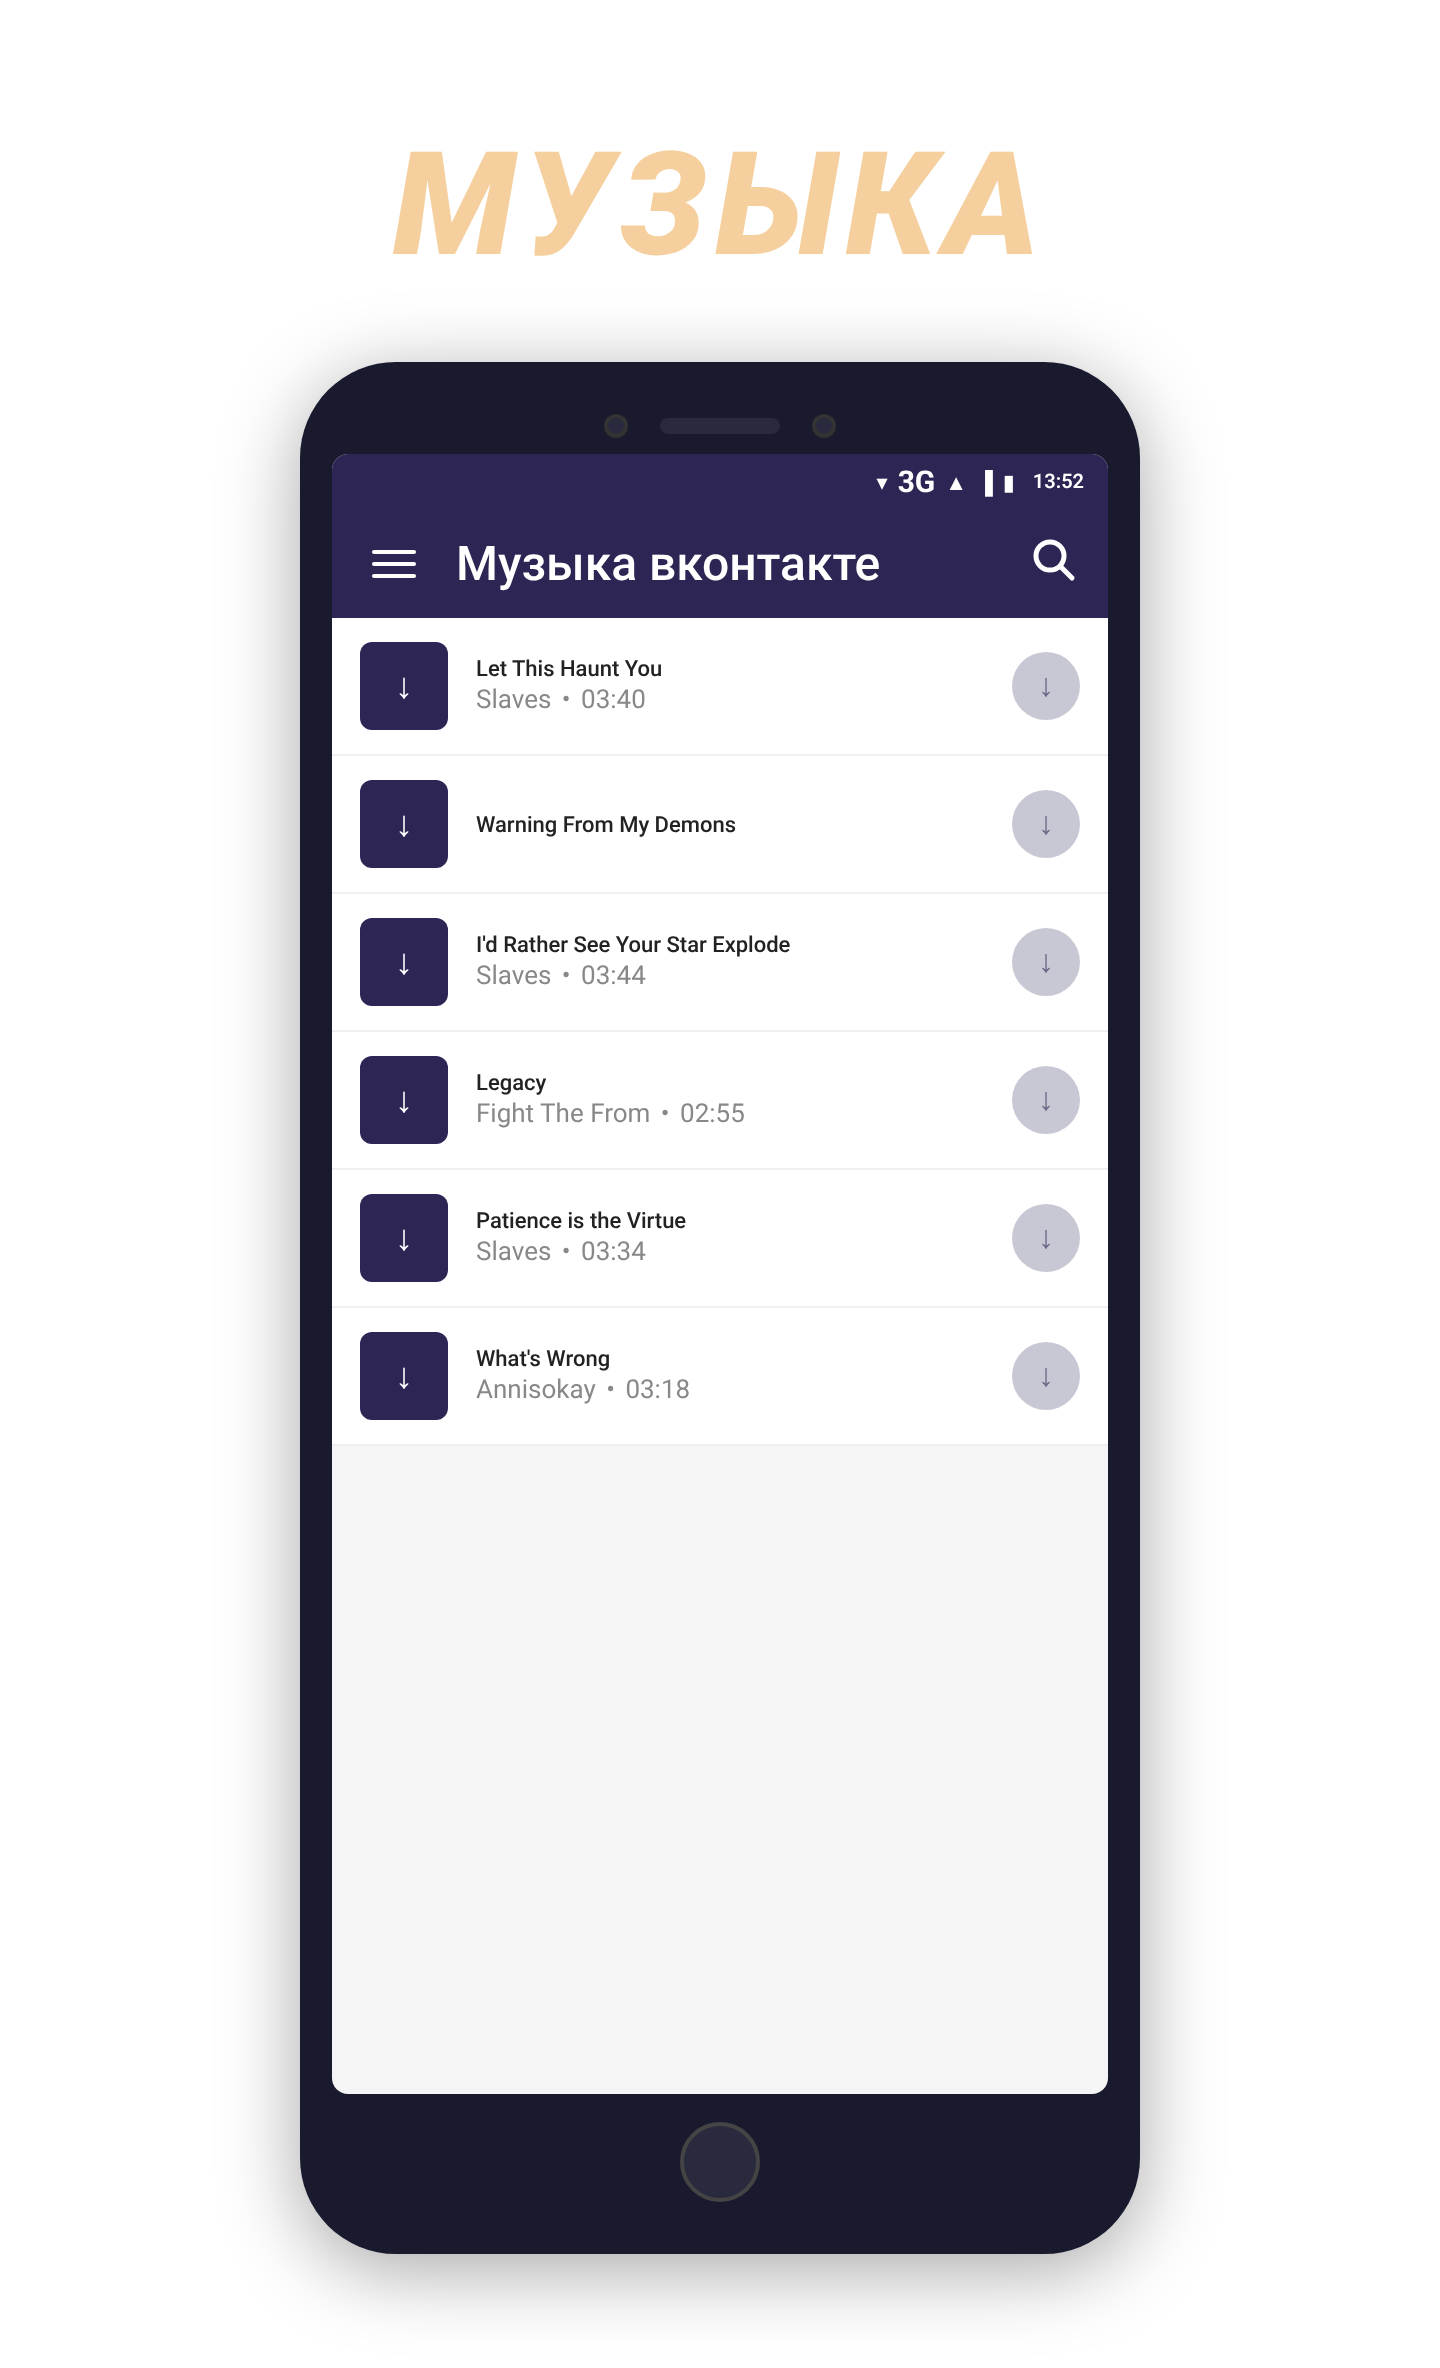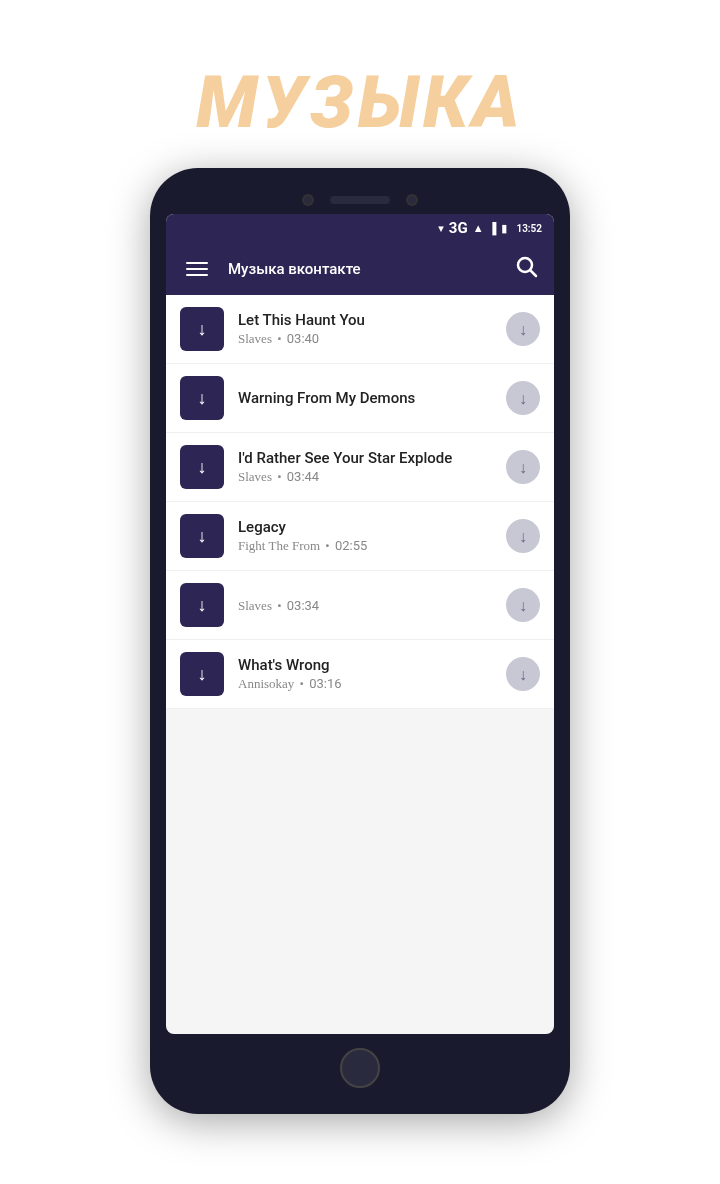--- a/index.html
+++ b/index.html
@@ -13,21 +13,21 @@
       width: 720px;
       font-family: 'Roboto', Arial, sans-serif;
     }
 
     .page-title {
       font-size: 72px;
       font-weight: 900;
       color: #f5d09e;
       letter-spacing: 4px;
       margin-top: 60px;
-      margin-bottom: 23px;
+      margin-bottom: 36px;
       font-style: italic;
     }
 
     .phone-wrapper {
       position: relative;
       width: 420px;
       background: #1a1a2e;
       border-radius: 48px;
       padding: 16px;
       box-shadow: 0 8px 40px rgba(0,0,0,0.35);
@@ -127,21 +127,21 @@
     .hamburger-line {
       width: 22px;
       height: 2px;
       background: white;
       border-radius: 1px;
     }
 
     .app-title {
       flex: 1;
       color: white;
-      font-size: 15px;
+      font-size: 24px;
       font-weight: 500;
     }
 
     .search-btn {
       cursor: pointer;
       color: white;
       font-size: 22px;
     }
 
     .songs-list {
@@ -173,36 +173,35 @@
       font-size: 18px;
     }
 
     .song-info {
       flex: 1;
       min-width: 0;
     }
 
     .song-title {
       color: #222;
-      font-size: 15px;
+      font-size: 11px;
       font-weight: 500;
       white-space: nowrap;
       overflow: hidden;
       text-overflow: ellipsis;
     }
 
     .song-meta {
       color: #888;
       font-size: 13px;
       margin-top: 2px;
     }
 
     .song-meta .artist {
       color: #888;
-      font-family: Liberation Serif, serif;
     }
 
     .song-meta .dot {
       margin: 0 2px;
     }
 
     .song-meta .duration {
       color: #888;
     }
 
@@ -335,37 +334,38 @@
         <div class="add-btn">
           <span class="add-arrow">↓</span>
         </div>
       </div>
 
       <div class="song-item">
         <div class="download-btn">
           <span class="download-arrow">↓</span>
         </div>
         <div class="song-info">
+          <div class="song-title">Patience is the Virtue</div>
           <div class="song-meta">
             <span class="artist">Slaves</span><span class="dot"> • </span><span class="duration">03:34</span>
           </div>
         </div>
         <div class="add-btn">
           <span class="add-arrow">↓</span>
         </div>
       </div>
 
       <div class="song-item">
         <div class="download-btn">
           <span class="download-arrow">↓</span>
         </div>
         <div class="song-info">
           <div class="song-title">What's Wrong</div>
           <div class="song-meta">
-            <span class="artist">Annisokay</span><span class="dot"> • </span><span class="duration">03:16</span>
+            <span class="artist">Annisokay</span><span class="dot"> • </span><span class="duration">03:18</span>
           </div>
         </div>
         <div class="add-btn">
           <span class="add-arrow">↓</span>
         </div>
       </div>
 
     </div>
   </div>
 

